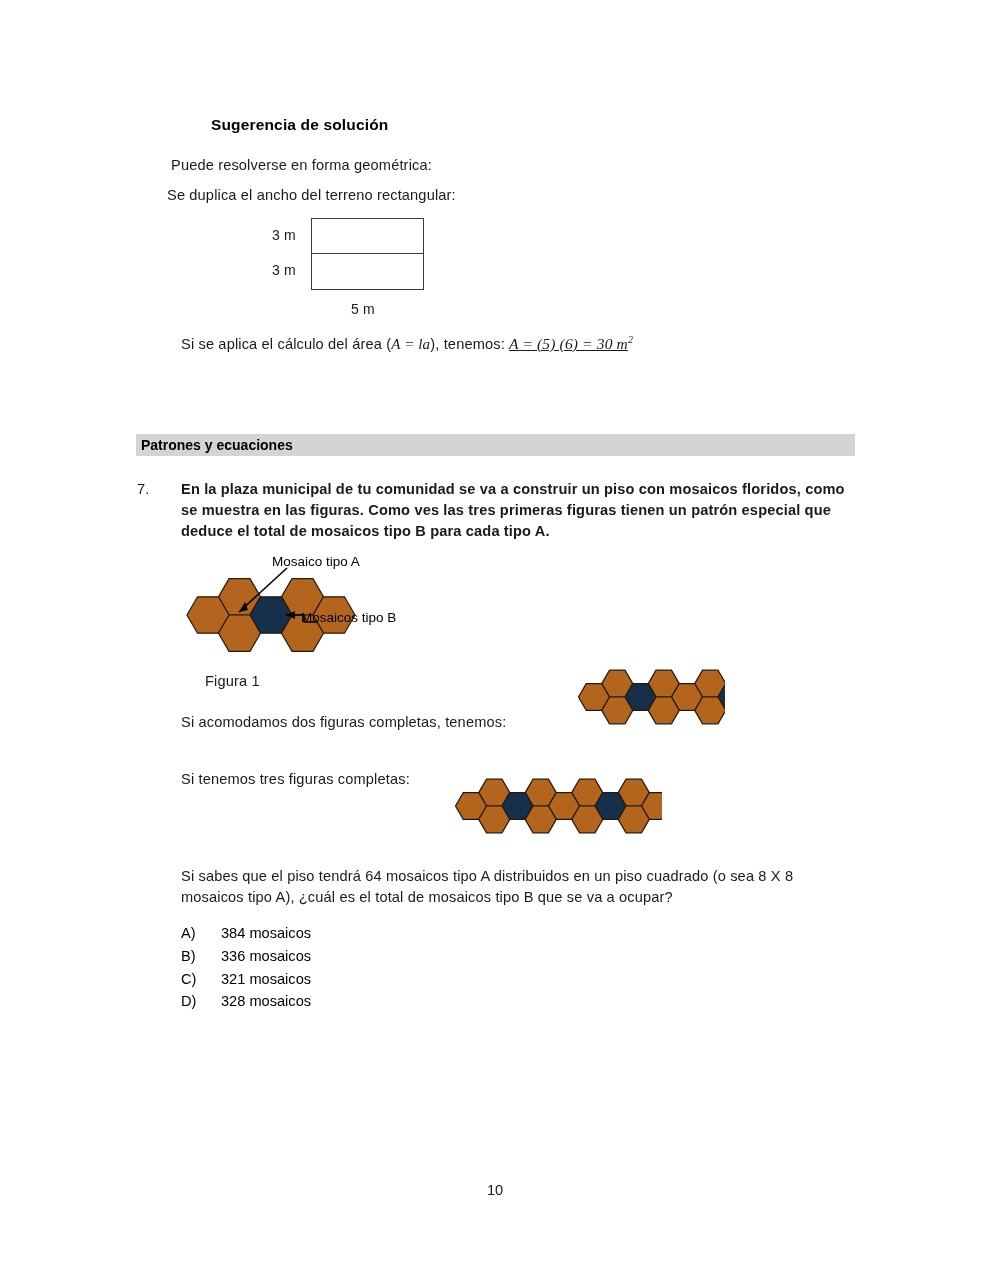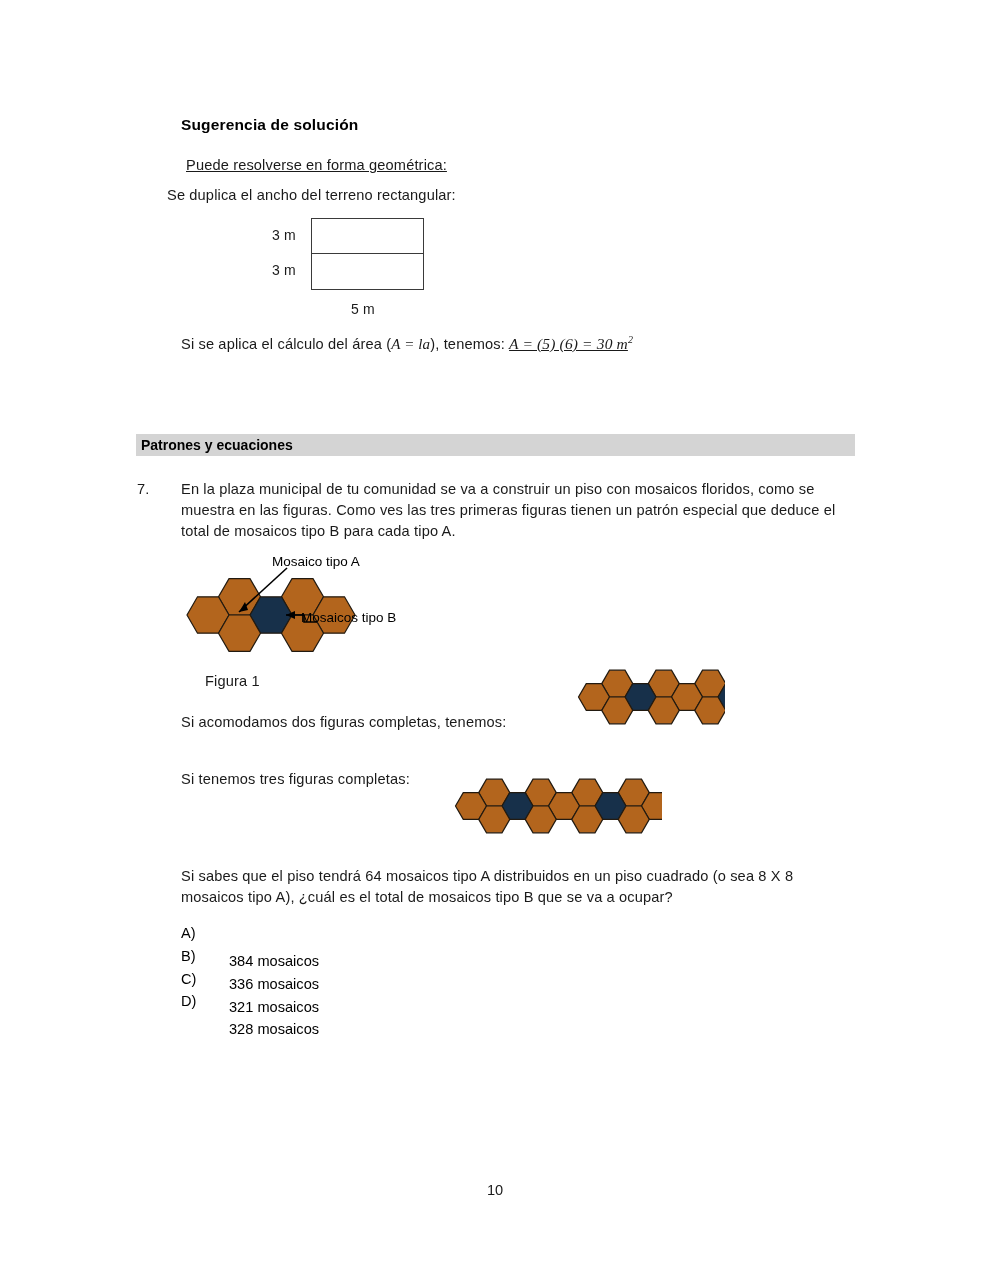--- a/index.html
+++ b/index.html
@@ -26,20 +26,21 @@
   .txt {
     position: absolute;
     font-size: 14.6px;
     line-height: 20px;
     color: #1a1a1a;
     letter-spacing: 0.01em;
   }
   .bold {
     font-weight: bold;
     color: #000;
+    margin-left: 30px;
   }
   .mathital {
     font-family: Liberation Serif, serif;
     font-style: italic;
     font-size: 15px;
     text-align: center;
   }
   .mathbold {
     font-family: "Liberation Serif", serif;
     font-style: italic;
@@ -48,23 +49,22 @@
   }
 
   
   #heading-sugerencia {
     left: 181px;
     top: 115px;
     font-size: 15.5px;
     font-weight: bold;
   }
   #line-puede {
-    left: 186px;
+    left: 171px;
     top: 155px;
-    text-decoration: underline;
   }
   #line-duplica {
     left: 167px;
     top: 185px;
   }
 
   
   #rect-figure {
     position: absolute;
     left: 311px;
@@ -136,20 +136,21 @@
   
   #q7-number {
     left: 137px;
     top: 479px;
   }
   #q7-body {
     left: 181px;
     top: 479px;
     width: 676px;
     line-height: 21px;
+    font-weight: bold;
   }
 
   
   #label-figura1 {
     left: 205px;
     top: 671px;
     font-size: 14.6px;
   }
   #line-dos-figuras {
     left: 181px;
@@ -172,23 +173,22 @@
     font-size: 14.6px;
     line-height: 20px;
   }
   .option-letter {
     position: absolute;
     left: 0;
     width: 34px;
   }
   .option-text {
     position: absolute;
-    left: 48px;
+    left: 40px;
     white-space: nowrap;
-    margin-top: 28px;
   }
   #opt-a { left: 181px; top: 923px; }
   #opt-b { left: 181px; top: 946px; }
   #opt-c { left: 181px; top: 969px; }
   #opt-d { left: 181px; top: 991px; }
 
   
   #page-number {
     position: absolute;
     left: 0;

